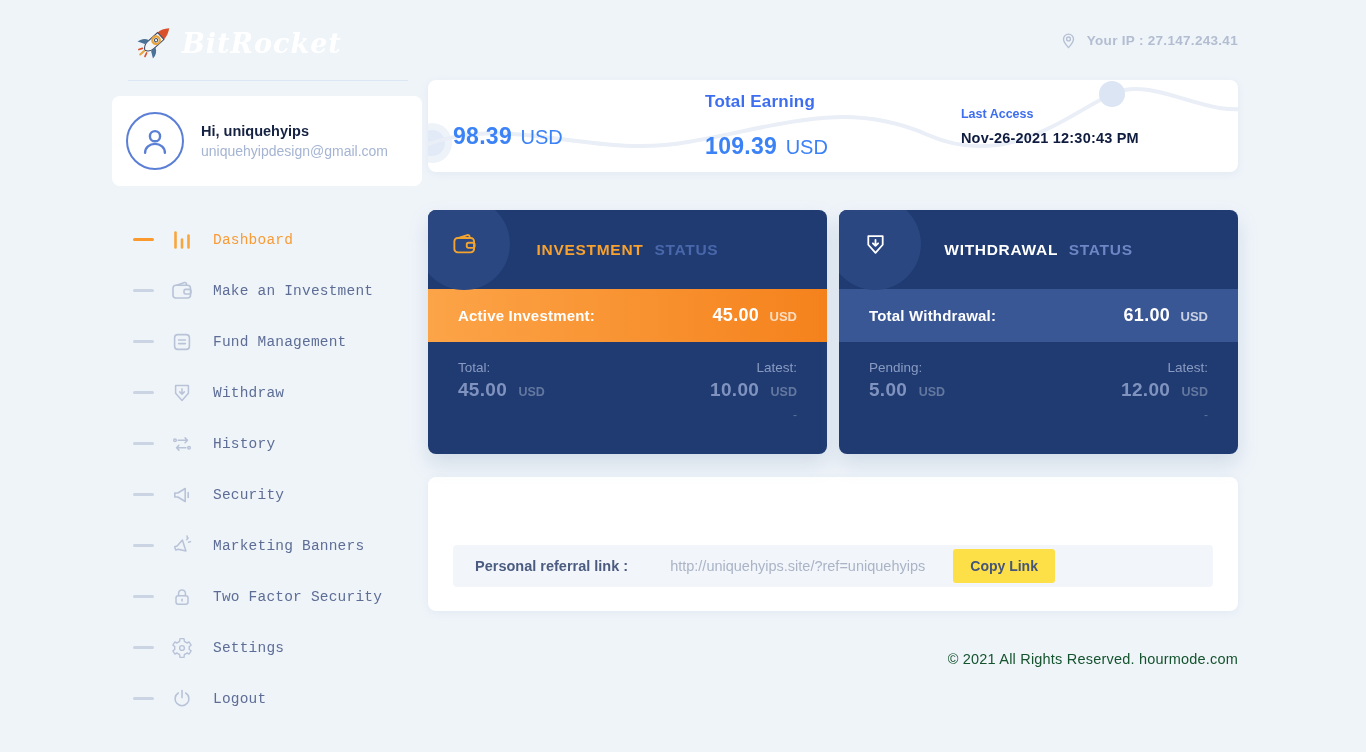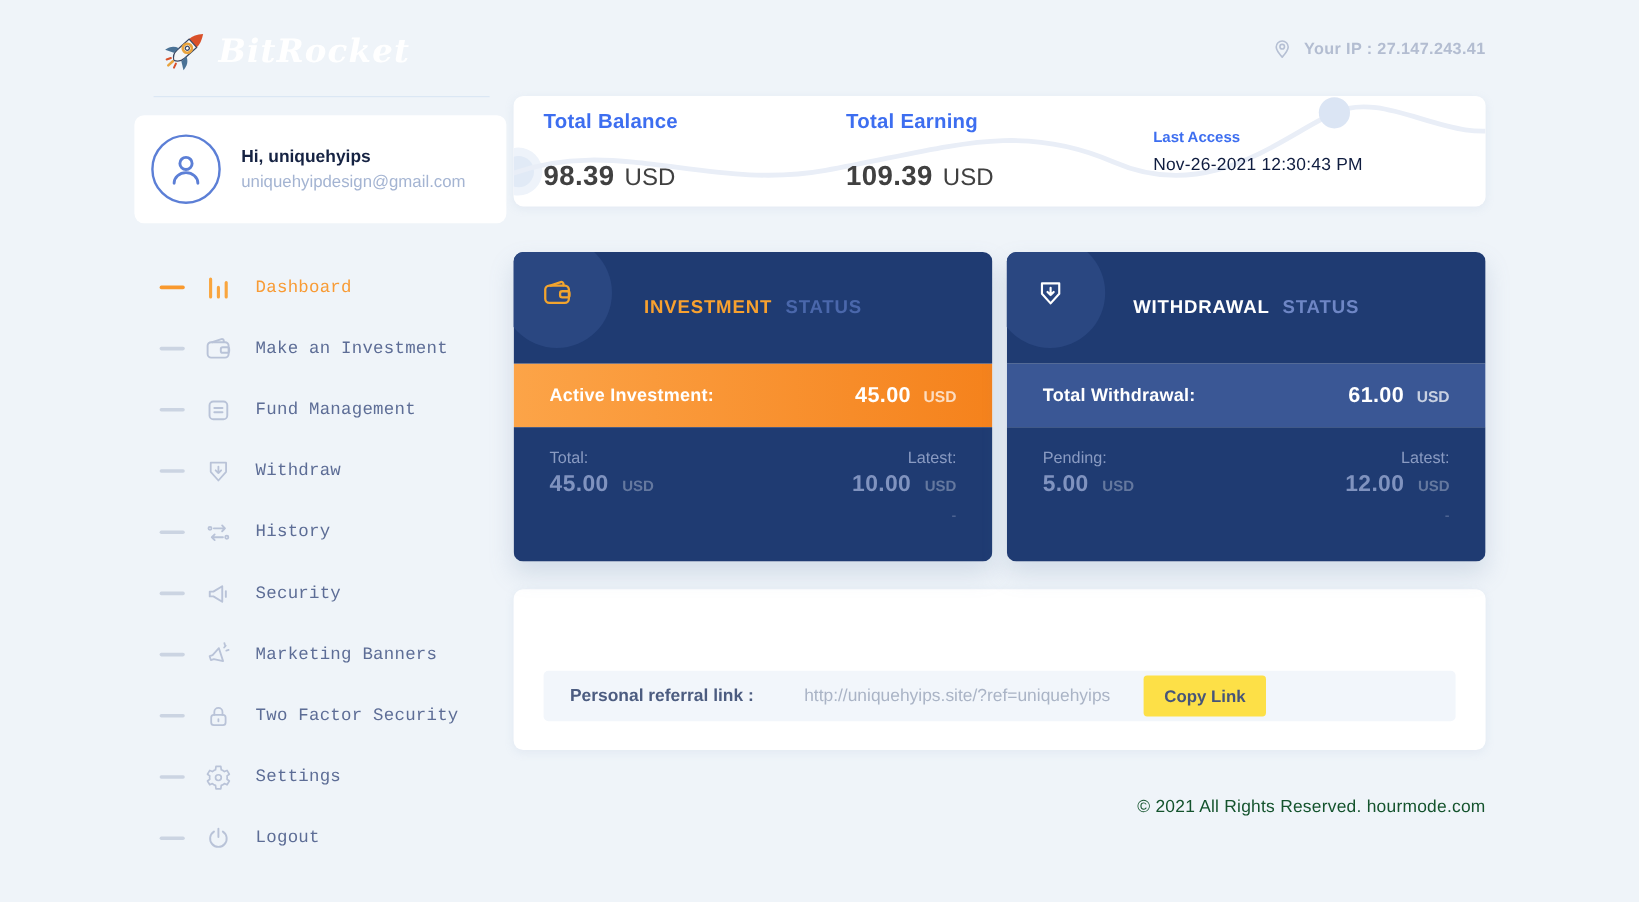--- a/index.html
+++ b/index.html
@@ -47,29 +47,29 @@
 
   .strip {
     background:#ffffff; border-radius:8px; height:92px; position:relative; overflow:hidden;
     display:flex; align-items:center; padding:0 25px;
     box-shadow:0 2px 8px rgba(140,165,200,.12);
   }
   .wave { position:absolute; inset:0; width:100%; height:100%; }
   .stat { position:relative; width:263px; }
   .stat.wide { width:267px; }
   .stat-label { color:#3d6ef0; font-size:17px; font-weight:bold; letter-spacing:.2px; }
-  .stat-line { margin-top:21px; color:#404040; }
+  .stat-line { margin-top:21px; color:#3b82f6; }
   .stat-value { font-size:23px; font-weight:800; letter-spacing:.3px; }
   .stat-cur { font-size:20px; font-weight:400; margin-left:4px; }
   .la-label { color:#3d6ef0; font-size:12.5px; font-weight:bold; }
-  .la-value { margin-top:9px; font-size:14.5px; font-weight:400; color:#0f1c3f; letter-spacing:.2px; }
+  .la-value { margin-top:9px; font-size:14.5px; font-weight:700; color:#0f1c3f; letter-spacing:.2px; }
 
   .cards-row { display:flex; gap:12px; margin-top:38px; }
   .card { flex:1; border-radius:8px; overflow:hidden; box-shadow:0 10px 20px rgba(110,135,175,.22); }
-  .card-header { background:#1f3b72; height:93px; position:relative; display:flex; align-items:center; justify-content:center; }
+  .card-header { background:#1f3b72; height:79px; position:relative; display:flex; align-items:center; justify-content:center; }
   .header-circle { position:absolute; width:92px; height:92px; border-radius:50%; background:#2a4781; top:-12px; left:-10px; }
   .header-icon { position:absolute; top:21px; left:23px; }
   .card-title { font-size:15.5px; font-weight:800; letter-spacing:.7px; }
   .ct-orange { color:#f8a12f; }
   .ct-status-inv { color:#4a67ab; font-weight:700; margin-left:6px; }
   .ct-white { color:#ffffff; }
   .ct-status-wd { color:#6e86c5; font-weight:700; margin-left:6px; }
 
   .highlight { height:53px; display:flex; align-items:center; justify-content:space-between; padding:0 30px; color:#fff; }
   .hl-orange { background:linear-gradient(90deg,#fca448,#f5821c); }
@@ -272,21 +272,20 @@
     </div>
 
     <section class="strip">
       <svg class="wave" viewBox="0 0 810 92" preserveAspectRatio="none">
         <circle cx="4" cy="63" r="20" fill="#eef3fa"></circle>
         <circle cx="4" cy="63" r="13" fill="#e1eaf6"></circle>
         <path d="M-10 68 C 80 30, 160 80, 260 62 S 420 20, 500 55 S 640 34, 684 14 S 780 42, 830 26" stroke="#e9eef7" stroke-width="4" fill="none"></path>
         <circle cx="684" cy="14" r="13" fill="#dbe5f4"></circle>
       </svg>
       <div class="stat">
-        <div class="stat-label">Total Balance</div>
         <div class="stat-line">
           <span class="stat-value">98.39</span>
           <span class="stat-cur">USD</span>
         </div>
       </div>
       <div class="stat wide">
         <div class="stat-label">Total Earning</div>
         <div class="stat-line">
           <span class="stat-value">109.39</span>
           <span class="stat-cur">USD</span>

